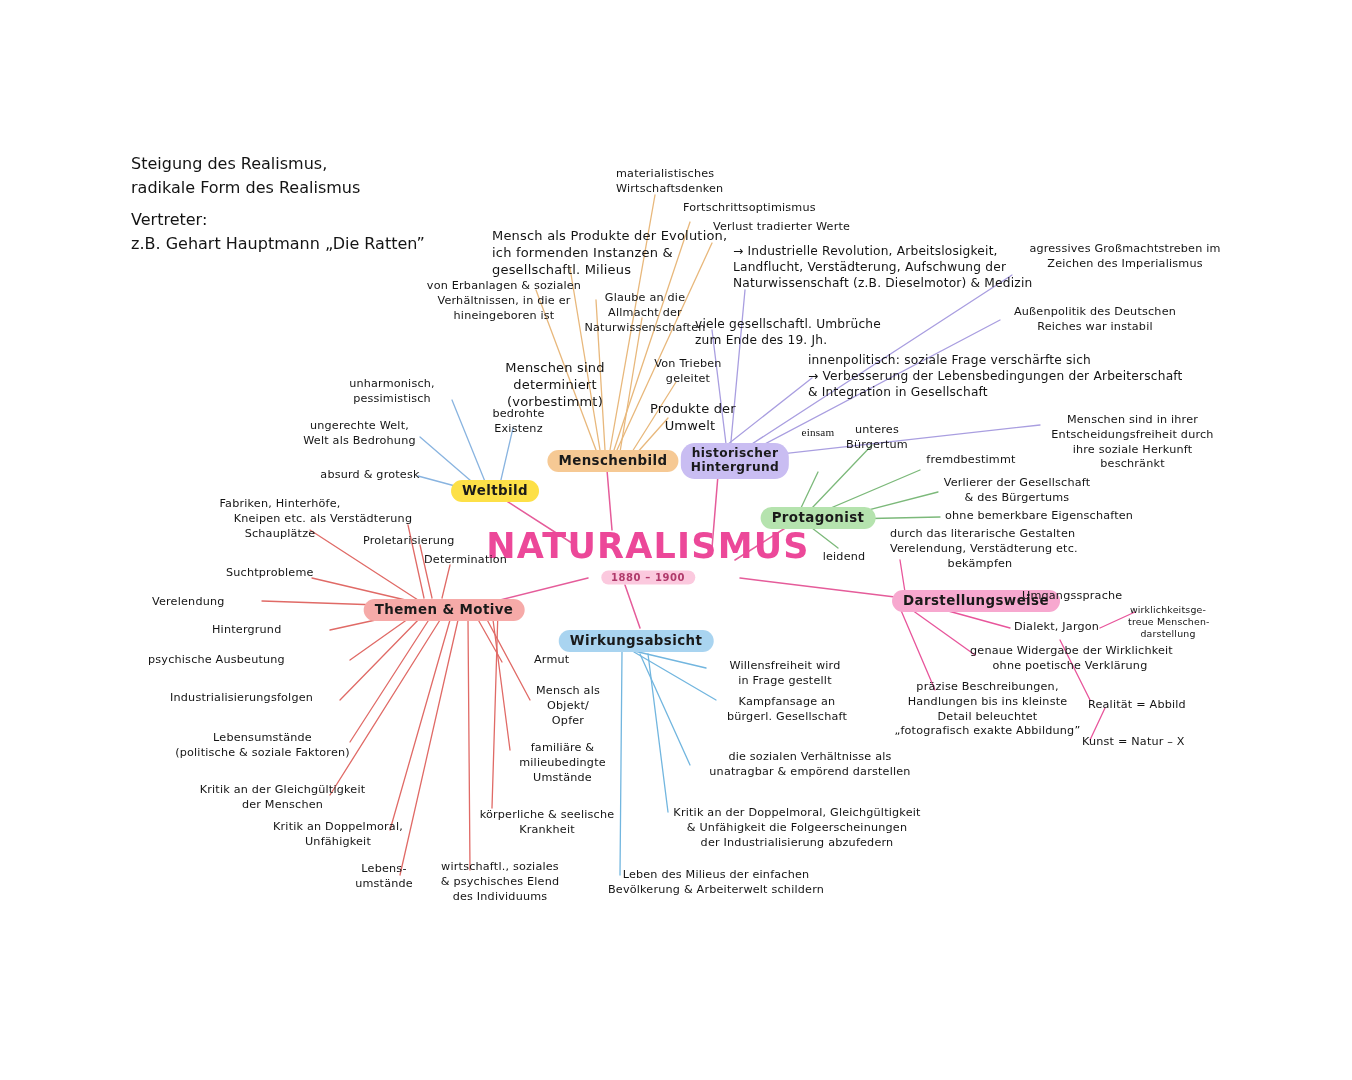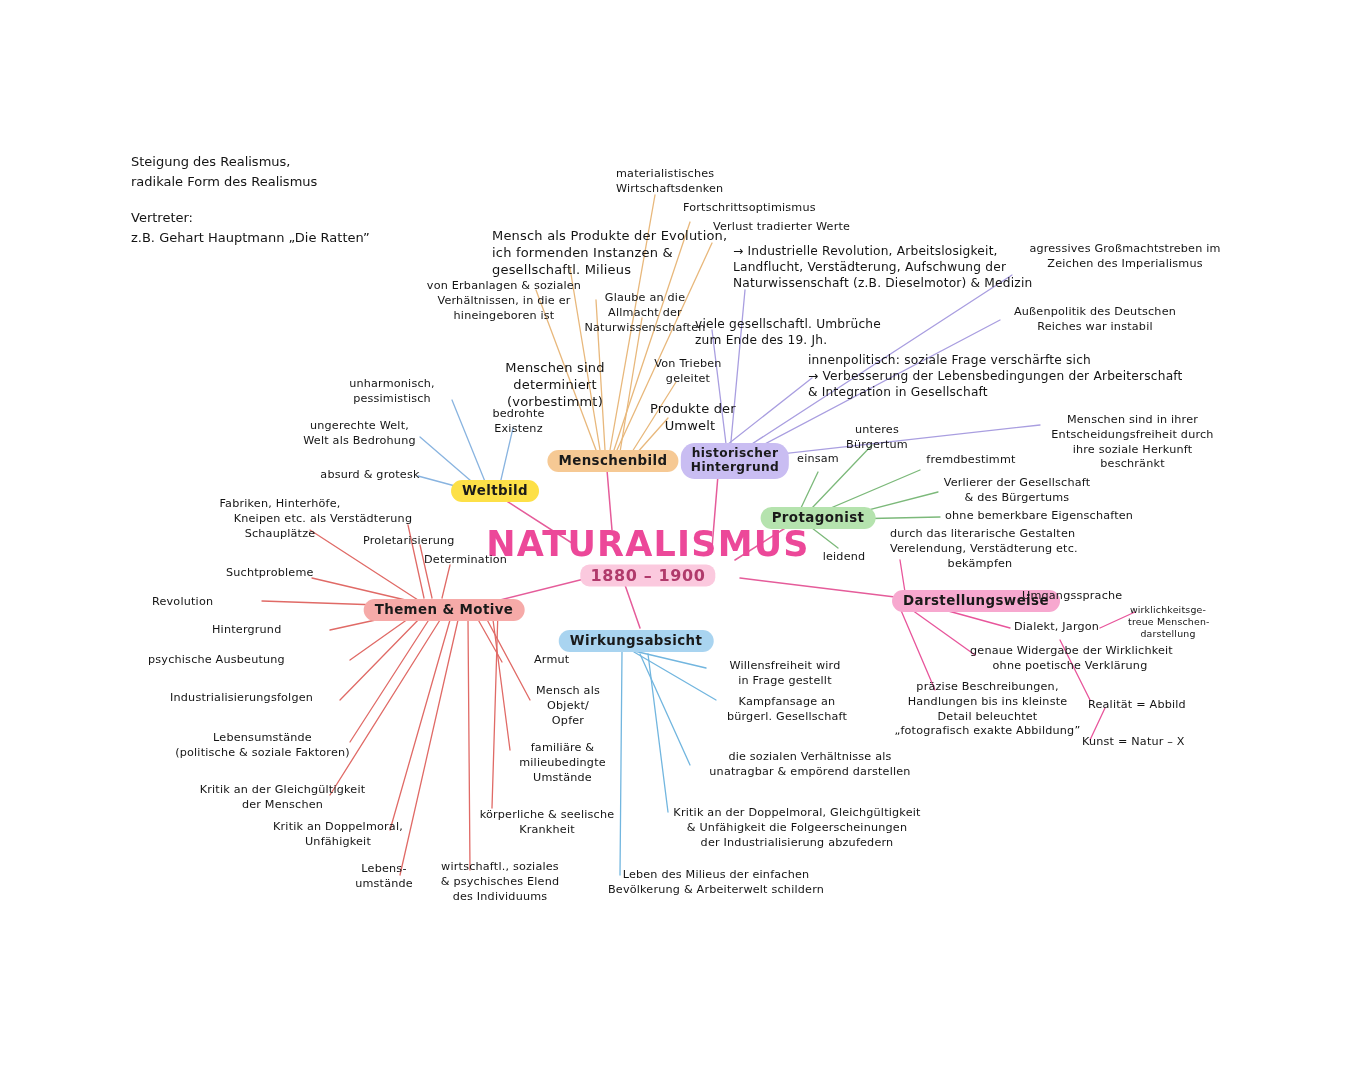--- a/index.html
+++ b/index.html
@@ -4,31 +4,31 @@
 <style>
   html,body{margin:0;padding:0;background:#ffffff;}
   body{width:1352px;height:1080px;position:relative;overflow:hidden;
        font-family:"DejaVu Sans","Liberation Sans",sans-serif;color:#1a1a1a;}
   #canvas{position:absolute;left:0;top:0;width:1352px;height:1080px;}
   svg#links{position:absolute;left:0;top:0;width:1352px;height:1080px;pointer-events:none;}
   .t{position:absolute;white-space:pre;line-height:1.32;font-size:12.2px;
      letter-spacing:.2px;color:#141414;}
   .t.c{text-align:center;}
   .t.l{text-align:left;}
-  .note{position:absolute;font-size:13px;line-height:1.5;color:#141414;white-space:pre;}
+  .note{position:absolute;font-size:16px;line-height:1.5;color:#141414;white-space:pre;}
   .tiny{font-size:9.4px;line-height:1.3;}
   .sm{font-size:13px;line-height:1.3;}
   .md{font-size:11.2px;line-height:1.32;}
   .node{position:absolute;border-radius:14px;padding:3px 11px 4px 11px;
         font-size:13.4px;font-weight:700;letter-spacing:.4px;white-space:nowrap;
         transform:translate(-50%,-50%);text-align:center;}
   #center{position:absolute;transform:translate(-50%,-50%);text-align:center;}
   #center .title{font-size:35px;font-weight:700;letter-spacing:1.2px;color:#ec4899;}
   #center .years{display:inline-block;margin-top:1px;background:#fbc9de;color:#b03a6b;
-     border-radius:9px;padding:1px 10px 2px 10px;font-size:16px;font-weight:700;letter-spacing:.6px;}
+     border-radius:9px;padding:1px 10px 2px 10px;font-size:10px;font-weight:700;letter-spacing:.6px;}
 </style>
 </head>
 <body>
 
 <div id="canvas">
 
   <svg id="links" viewBox="0 0 1352 1080">
     <g fill="none" stroke-linecap="round">
 
       <g stroke="#e55c9a" stroke-width="1.5">
@@ -184,21 +184,21 @@
   <div class="t l" style="left:695px;top:316px;">viele gesellschaftl. Umbrüche
 zum Ende des 19. Jh.</div>
   <div class="t l" style="left:808px;top:352px;">innenpolitisch: soziale Frage verschärfte sich
 → Verbesserung der Lebensbedingungen der Arbeiterschaft
 &amp; Integration in Gesellschaft</div>
   <div class="t c md" style="left:1040px;top:413px;width:185px;">Menschen sind in ihrer
 Entscheidungsfreiheit durch
 ihre soziale Herkunft
 beschränkt</div>
 
-  <div class="t c md" style="left:785px;top:452px;width:66px;">einsam</div>
+  <div class="t c md" style="left:785px;top:425px;width:66px;font-family:Liberation Serif, serif;">einsam</div>
   <div class="t c md" style="left:838px;top:423px;width:78px;">unteres
 Bürgertum</div>
   <div class="t c md" style="left:912px;top:453px;width:118px;">fremdbestimmt</div>
   <div class="t c md" style="left:932px;top:476px;width:170px;">Verlierer der Gesellschaft
 &amp; des Bürgertums</div>
   <div class="t l md" style="left:945px;top:509px;">ohne bemerkbare Eigenschaften</div>
   <div class="t c md" style="left:806px;top:550px;width:76px;">leidend</div>
 
   <div class="t c md" style="left:890px;top:527px;width:180px;">durch das literarische Gestalten
 Verelendung, Verstädterung etc.
@@ -217,21 +217,21 @@
 Detail beleuchtet
 „fotografisch exakte Abbildung”</div>
 
   <div class="t c md" style="left:200px;top:497px;width:160px;">Fabriken, Hinterhöfe,
 Kneipen etc. als
 Schauplätze</div>
   <div class="t l md" style="left:330px;top:512px;">Verstädterung</div>
   <div class="t l md" style="left:363px;top:534px;">Proletarisierung</div>
   <div class="t l md" style="left:424px;top:553px;">Determination</div>
   <div class="t l md" style="left:226px;top:566px;">Suchtprobleme</div>
-  <div class="t l md" style="left:152px;top:595px;">Revolution</div>
+  <div class="t l md" style="left:152px;top:595px;">Verelendung</div>
   <div class="t l md" style="left:212px;top:623px;">Hintergrund</div>
   <div class="t l md" style="left:148px;top:653px;">psychische Ausbeutung</div>
   <div class="t l md" style="left:170px;top:691px;">Industrialisierungsfolgen</div>
   <div class="t c md" style="left:155px;top:731px;width:215px;">Lebensumstände
 (politische &amp; soziale Faktoren)</div>
   <div class="t c md" style="left:175px;top:783px;width:215px;">Kritik an der Gleichgültigkeit
 der Menschen</div>
   <div class="t c md" style="left:258px;top:820px;width:160px;">Kritik an Doppelmoral,
 Unfähigkeit</div>
   <div class="t c md" style="left:344px;top:862px;width:80px;">Lebens-

